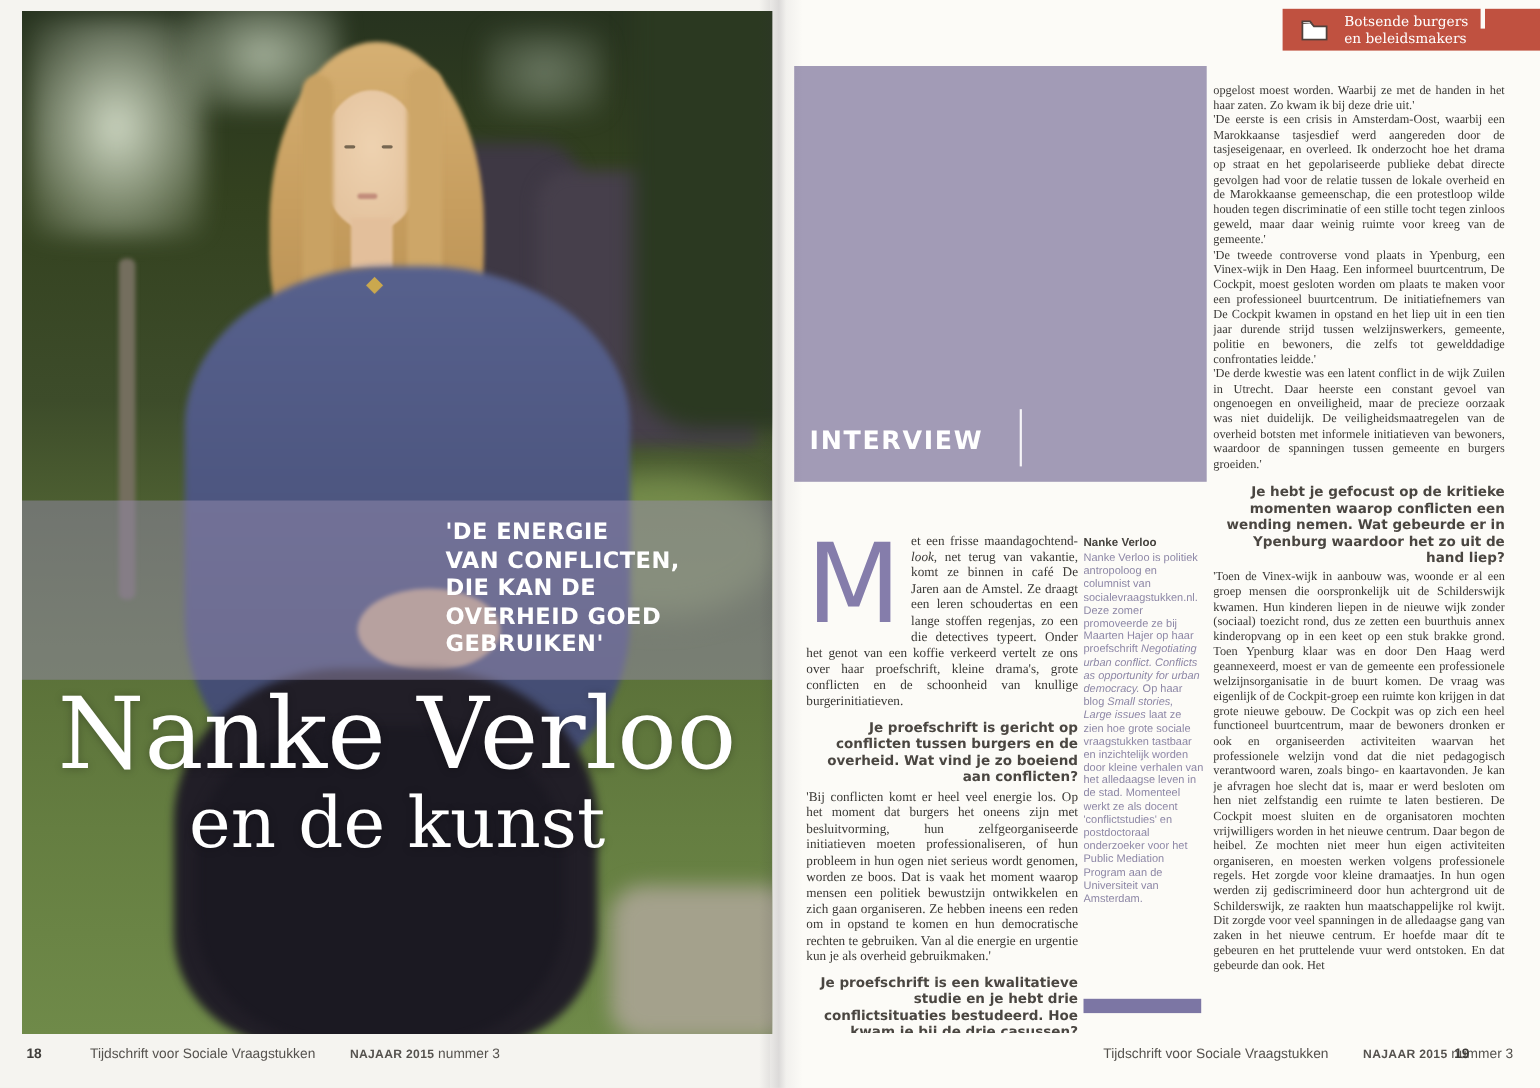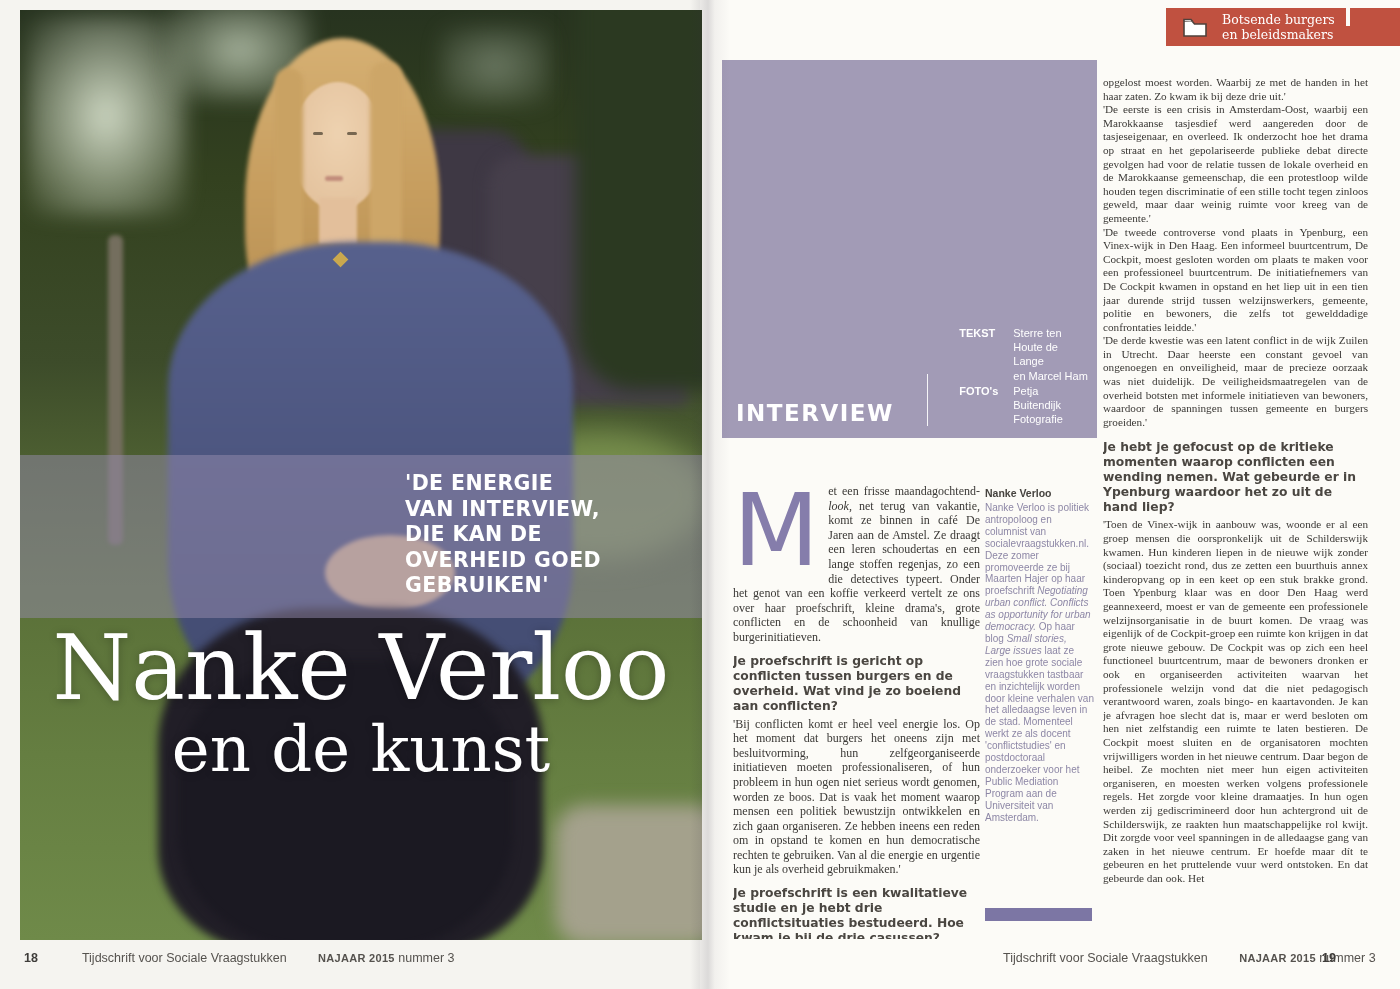--- a/index.html
+++ b/index.html
@@ -59,37 +59,37 @@
          display:flex; align-items:center; z-index:6; }
   .tag .folder { margin-left:16px; display:inline-flex; }
   .tag-text { margin-left:14px; color:#ffffff; font-family:"DejaVu Serif", serif; font-size:12.5px; line-height:15px; }
   .trim { position:absolute; left:1346px; top:0; width:4px; height:26px; background:#fcfbf7; z-index:7; }
 
   
   .intro-box { position:absolute; left:722px; top:60px; width:375px; height:378px; background:#a29bb6; z-index:4; }
   .intro-text { position:absolute; left:14px; top:16px; width:340px;
                 font-family:"DejaVu Serif", serif; font-weight:bold; color:#fff;
                 font-size:22px; line-height:28.5px; }
-  .interview-row { position:absolute; left:14px; bottom:12px; right:8px; height:56px; display:flex; align-items:flex-end;gap:19px; }
+  .interview-row { position:absolute; left:14px; bottom:12px; right:8px; height:56px; display:flex; align-items:center;gap:19px; }
   .interview-label { font-family:"DejaVu Sans", sans-serif; font-weight:bold; color:#fff;
                      font-size:23px; letter-spacing:1.5px; padding-top:6px; }
   .vdiv { width:2px; height:52px; background:rgba(255,255,255,0.9); margin:0 12px 0 14px; }
   .credits { display:grid; grid-template-columns:44px 1fr; column-gap:10px; row-gap:1px;
              font-size:11px; line-height:14px; color:#fff; padding-top:7px; }
   .credits .cl { font-weight:bold; }
 
   
   .col { position:absolute; overflow:hidden; color:#3a3835; }
   .col-mid { left:733px; top:484px; width:247px; height:455px; }
   .col-right { left:1103px; top:76px; width:265px; height:862px; }
   .body { font-family:"Liberation Serif", serif; text-align:justify; }
   .col-mid .body { font-size:12px; line-height:14.6px; }
   .col-right .body { font-size:11.2px; line-height:13.6px; }
   .q { font-family:"DejaVu Sans", sans-serif; font-weight:bold; color:#4a4641;
-       font-size:12.3px; line-height:15px; margin:9px 0 3px; }
+       font-size:12.3px; line-height:15px; margin:9px 0 3px;text-align:right; }
   .qs { margin-top:11px; }
   .dropcap { float:left; font-family:"DejaVu Sans", sans-serif; font-size:100px; line-height:82px;
              color:#857dab; margin:6px 9px 0 0; }
   em { }
 
   
   .bio { position:absolute; left:985px; top:486px; width:110px; height:415px; overflow:hidden; }
   .bio-h { font-size:10.5px; font-weight:bold; color:#46433f; line-height:14px; margin-bottom:2px; }
   .bio-p { font-size:10px; line-height:11.9px; color:#8d87a6; }
   .bio-endbar { position:absolute; left:985px; top:908px; width:107px; height:13px; background:#7c76a4; }
@@ -130,21 +130,21 @@
     <div class="ph w-neck"></div>
     <div class="ph w-torso"></div>
     <div class="ph w-necklace"></div>
     <div class="ph w-hands"></div>
     <div class="ph w-skirt"></div>
     <div class="ph w-legs"></div>
 
     <div class="quote-band">
       <div class="pull-quote">
         <div>'DE ENERGIE</div>
-        <div>VAN INTERVIEW,</div>
+        <div>VAN CONFLICTEN,</div>
         <div>DIE KAN DE</div>
         <div>OVERHEID GOED</div>
         <div>GEBRUIKEN'</div>
       </div>
     </div>
 
     <div class="headline">
       <div class="hl1">Nanke Verloo</div>
       <div class="hl2">en de kunst</div>
     </div>
@@ -163,28 +163,20 @@
       <div>Botsende burgers</div>
       <div>en beleidsmakers</div>
     </span>
   </div>
   <div class="trim"></div>
 
   <div class="intro-box">
     <div class="interview-row">
       <div class="interview-label">INTERVIEW</div>
       <div class="vdiv"></div>
-      <div class="credits">
-        <span class="cl">TEKST</span>
-        <span class="cv">Sterre ten Houte de Lange</span>
-        <span class="cl"></span>
-        <span class="cv">en Marcel Ham</span>
-        <span class="cl">FOTO's</span>
-        <span class="cv">Petja Buitendijk Fotografie</span>
-      </div>
     </div>
   </div>
 
   <div class="col col-mid">
     <p class="body">
       <span class="dropcap">M</span><span>et een frisse maandagochtend-</span><em>look</em><span>, net terug van vakantie, komt ze binnen in café De Jaren aan de Amstel. Ze draagt een leren schoudertas en een lange stoffen regenjas, zo een die detectives typeert. Onder het genot van een koffie verkeerd vertelt ze ons over haar proefschrift, kleine drama's, grote conflicten en de schoonheid van knullige burgerinitiatieven.</span>
     </p>
     <p class="q">Je proefschrift is gericht op conflicten tussen burgers en de overheid. Wat vind je zo boeiend aan conflicten?</p>
     <p class="body">'Bij conflicten komt er heel veel energie los. Op het moment dat burgers het oneens zijn met besluitvorming, hun zelfgeorganiseerde initiatieven moeten professionaliseren, of hun probleem in hun ogen niet serieus wordt genomen, worden ze boos. Dat is vaak het moment waarop mensen een politiek bewustzijn ontwikkelen en zich gaan organiseren. Ze hebben ineens een reden om in opstand te komen en hun democratische rechten te gebruiken. Van al die energie en urgentie kun je als overheid gebruikmaken.'</p>
     <p class="q">Je proefschrift is een kwalitatieve studie en je hebt drie conflictsituaties bestudeerd. Hoe kwam je bij de drie casussen?</p>

